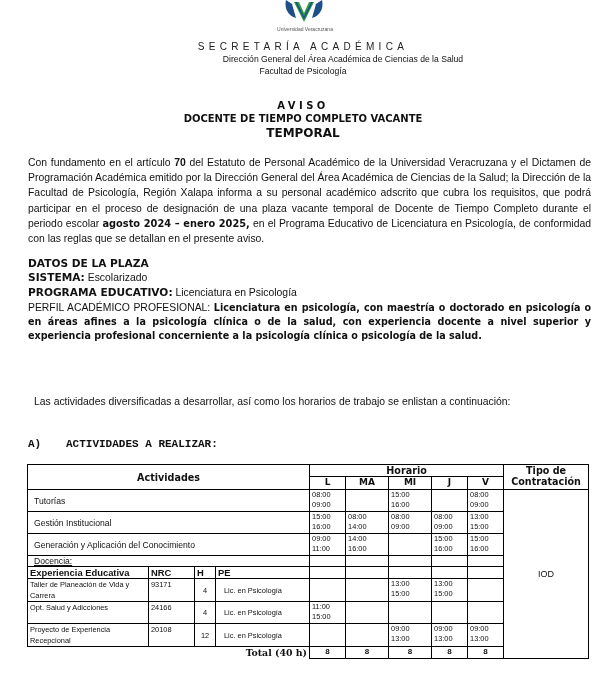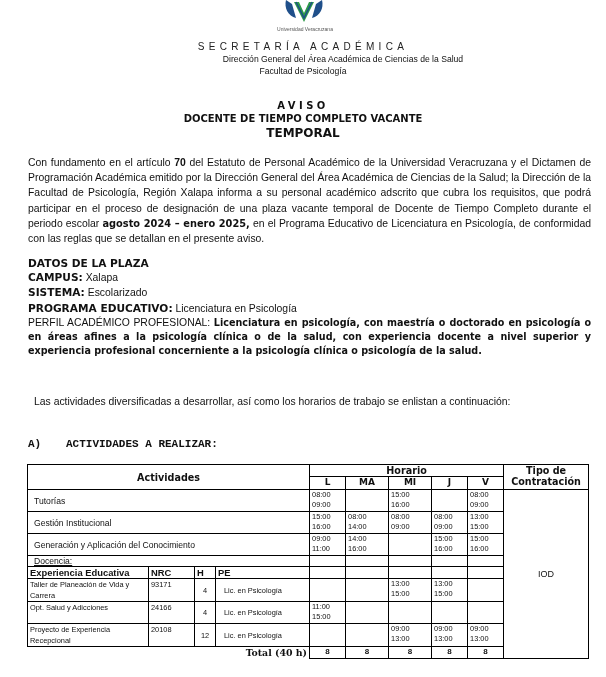--- a/index.html
+++ b/index.html
@@ -56,21 +56,20 @@
 <div class="center facultad">Facultad de Psicología</div>
 
 <div class="center aviso">AVISO</div>
 <div class="center titulo1">DOCENTE DE TIEMPO COMPLETO VACANTE</div>
 <div class="center titulo2">TEMPORAL</div>
 
 <div class="para intro"><span>Con fundamento en el artículo </span><b>70</b><span> del Estatuto de Personal Académico de la Universidad Veracruzana y el Dictamen de Programación Académica emitido por la Dirección General del Área Académica de Ciencias de la Salud; la Dirección de la Facultad de Psicología, Región Xalapa informa a su personal académico adscrito que cubra los requisitos, que podrá participar en el proceso de designación de una plaza vacante temporal de Docente de Tiempo Completo durante el periodo escolar </span><b style="font-family:'DejaVu Sans',sans-serif;font-size:9.8px;">agosto 2024 – enero 2025,</b><span> en el Programa Educativo de Licenciatura en Psicología, de conformidad con las reglas que se detallan en el presente aviso.</span></div>
 
 <div class="datos">
   <div class="h">DATOS DE LA PLAZA</div>
-  <div><span class="h">CAMPUS:</span> <span>Xalapa</span></div>
   <div><span class="h">SISTEMA:</span> <span>Escolarizado</span></div>
   <div><span class="h">PROGRAMA EDUCATIVO:</span> <span>Licenciatura en Psicología</span></div>
   <div class="perfil"><span>PERFIL ACADÉMICO PROFESIONAL:</span> <b>Licenciatura en psicología, con maestría o doctorado en psicología o en áreas afines a la psicología clínica o de la salud, con experiencia docente a nivel superior y experiencia profesional concerniente a la psicología clínica o psicología de la salud.</b></div>
 </div>
 
 <div class="actividades-intro">Las actividades diversificadas a desarrollar, así como los horarios de trabajo se enlistan a continuación:</div>
 
 <div class="section-a"><span class="letter">A)</span><span>ACTIVIDADES A REALIZAR:</span></div>
 
 <table class="horario">

